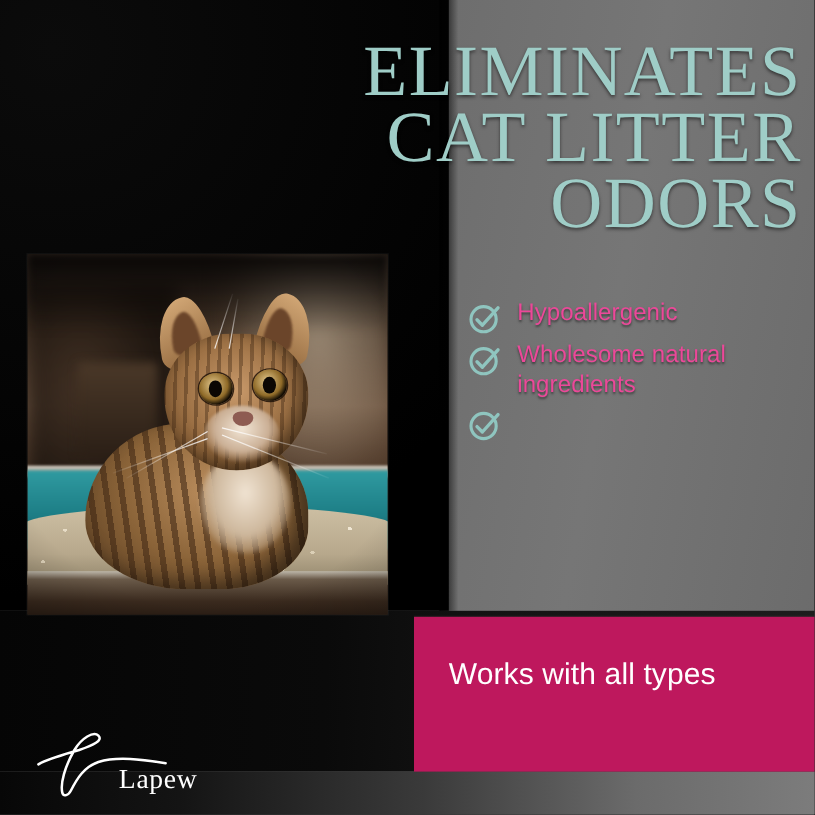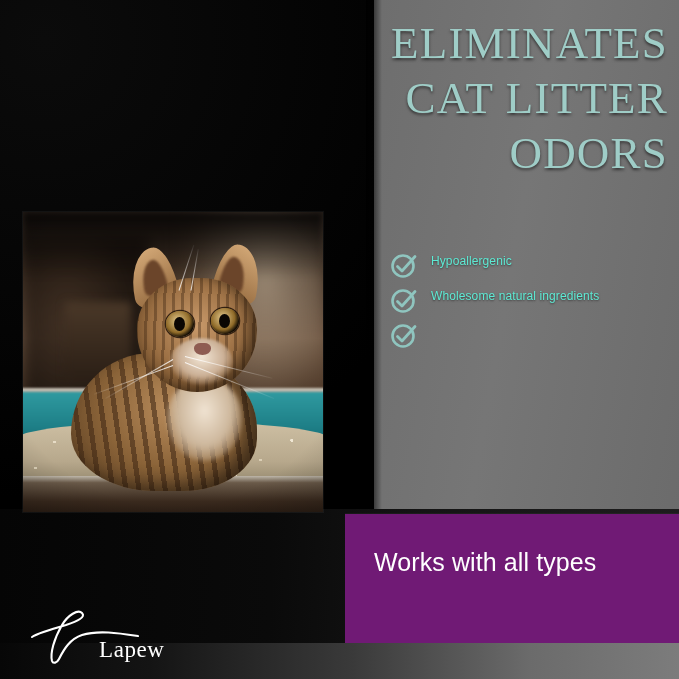--- a/index.html
+++ b/index.html
@@ -47,25 +47,25 @@
     left: 366px; top: 0;
     width: 16px; height: 509px;
     background: linear-gradient(90deg, rgba(0,0,0,0.95), rgba(0,0,0,0));
     pointer-events: none;
   }
 
   
   .headline {
     position: absolute;
     right: 11px;
-    top: 16px;
+    top: 32px;
     width: 380px;
     text-align: right;
     font-family: "Liberation Serif", serif;
-    font-size: 45px;
+    font-size: 60px;
     line-height: 55px;
     letter-spacing: 1.2px;
     color: #9fcdc7;
     text-shadow: 0 2px 3px rgba(0,0,0,0.55);
     white-space: nowrap;
   }
   .headline .hl-line { display: block; }
 
   
   .features {
@@ -81,22 +81,22 @@
   }
   .check-icon {
     flex: 0 0 auto;
     width: 30px;
     height: 30px;
     margin-right: 12px;
     margin-top: 1px;
   }
   .check-icon svg { display: block; }
   .feature-text {
-    color: #5eead4;
-    font-size: 12px;
+    color: #ec4899;
+    font-size: 20px;
     line-height: 25px;
     letter-spacing: 0.1px;
     text-shadow: 0 1px 2px rgba(0,0,0,0.5);
     max-width: 230px;
   }
 
   
   .photo-frame {
     position: absolute;
     left: 23px;
@@ -252,21 +252,21 @@
     pointer-events: none;
   }
 
   
   .callout {
     position: absolute;
     left: 345px;
     top: 514px;
     width: 334px;
     height: 129px;
-    background: #701a75;
+    background: #be185d;
     box-shadow: 0 -1px 0 rgba(255,255,255,0.04);
   }
   .callout-text {
     position: absolute;
     left: 29px;
     top: 26px;
     width: 285px;
     color: #ffffff;
     font-size: 25px;
     line-height: 44px;

